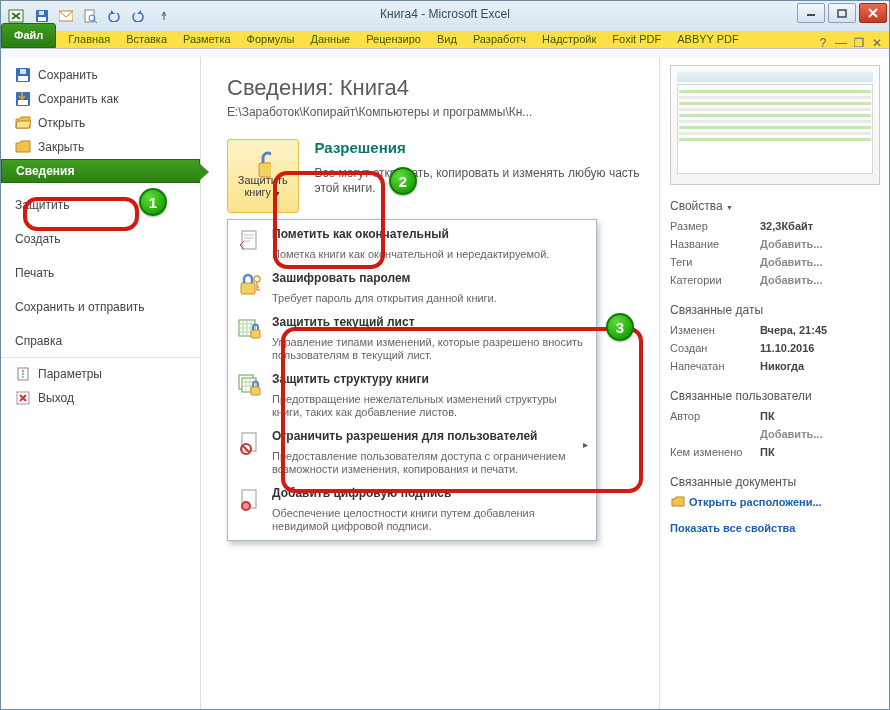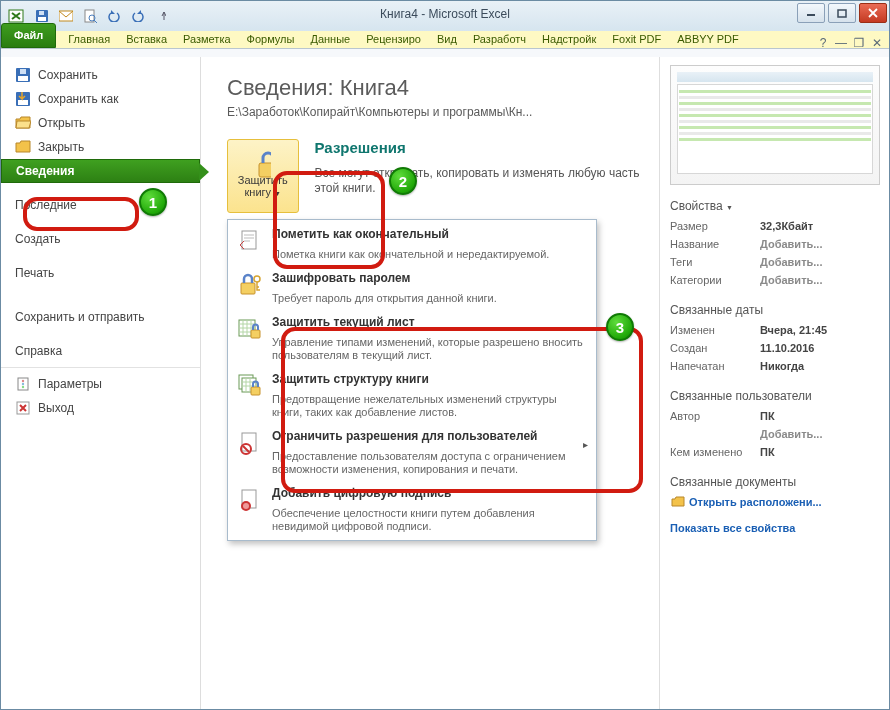--- a/index.html
+++ b/index.html
@@ -13,21 +13,21 @@
   }
   .window-outer { width:890px; height:710px; border:1px solid #6b8ba3; background:#f6f8fb; position:relative; overflow:hidden;}
   .titlebar { height:30px; background:linear-gradient(#e9f1f7,#d6e5ef); display:flex; align-items:center; padding:0 4px; position:relative;}
   .titlebar .excel-logo { width:18px; height:18px; display:flex; align-items:center; justify-content:center; margin:0 2px;}
   .qat { display:flex; gap:2px; margin-left:4px; }
   .qat-btn { width:22px; height:22px; display:flex; align-items:center; justify-content:center; border-radius:2px;}
   .title-text { position:absolute; left:50%; transform:translateX(-50%); top:6px; color:#3b4b5b; font-size:12px;}
   .win-controls{ position:absolute; right:2px; top:2px; display:flex; gap:3px;}
   .win-btn{ width:28px; height:20px; border:1px solid #8aa0b8; background:linear-gradient(#f3f8fc,#d6e2ec); border-radius:2px; display:flex; align-items:center; justify-content:center;}
   .win-btn.close{ background:linear-gradient(#ea6b55,#c43a22); border-color:#9a2e16;}
-  .ribbon-tabs{ height:18px; background:#fef9c3; border-bottom:1px solid #b9c6cf; display:flex; align-items:flex-end; padding-left:0px; position:relative;}
+  .ribbon-tabs{ height:18px; background:#fde047; border-bottom:1px solid #b9c6cf; display:flex; align-items:flex-end; padding-left:0px; position:relative;}
   .tab{ padding:4px 7px 5px 7px; font-size:11px; color:#3a5a00; border:1px solid transparent; border-bottom:none; margin-right:0px; position:relative; height:20px; line-height:12px;}
   .tab.file{ background:linear-gradient(#3e9d1f,#2a7d10); color:#fff; font-weight:bold; border:1px solid #1f6a0a; border-radius:3px 3px 0 0; height:25px; padding:5px 12px; margin-right:4px;}
   .mdi-controls{ position:absolute; right:4px; top:4px; display:flex; gap:2px;}
   .mdi-controls .mdi{ width:16px; height:16px; display:flex; align-items:center; justify-content:center; color:#5a6a78;}
   .backstage{ position:absolute; left:0; top:56px; right:0; bottom:0; background:#fff; display:flex;}
   .bs-left{ width:200px; background:#fff; border-right:1px solid #ddd; padding-top:6px;}
   .bs-item{ display:flex; align-items:center; gap:7px; height:24px; padding:0 14px; color:#444; font-size:12px;}
   .bs-item.sel{ background:linear-gradient(#3fa020,#2d8013); color:#fff; font-weight:bold; position:relative; border:1px solid #1f6a0a;}
   .bs-item.sel::after{ content:""; position:absolute; right:-10px; top:3px; width:0;height:0; border-top:9px solid transparent; border-bottom:9px solid transparent; border-left:10px solid #34901a;}
   .bs-sep{ height:1px; background:#e2e2e2; margin:4px 0;}
@@ -188,29 +188,29 @@
             <svg width="16" height="14">
               <path d="M1 3 L5 3 L6 1 L15 1 L15 12 L1 12 Z" fill="#f3c24a" stroke="#b8872a"></path>
             </svg>
           </span>
           <span>Закрыть</span>
         </div>
       <div class="bs-item sel">
           <span>Сведения</span>
         </div>
       <div class="bs-item" style="margin-top:10px">
-          <span>Последние</span>
+          <span>Защитить</span>
         </div>
       <div class="bs-item" style="margin-top:10px">
           <span>Создать</span>
         </div>
       <div class="bs-item" style="margin-top:10px">
           <span>Печать</span>
         </div>
-      <div class="bs-item" style="margin-top:20px">
+      <div class="bs-item" style="margin-top:10px">
           <span>Сохранить и отправить</span>
         </div>
       <div class="bs-item" style="margin-top:10px">
           <span>Справка</span>
         </div>
       <div class="bs-sep"></div>
       <div class="bs-item">
           <span class="bs-icon">
             <svg width="14" height="14">
               <rect x="2" y="1" width="10" height="12" fill="#fff" stroke="#888"></rect>

